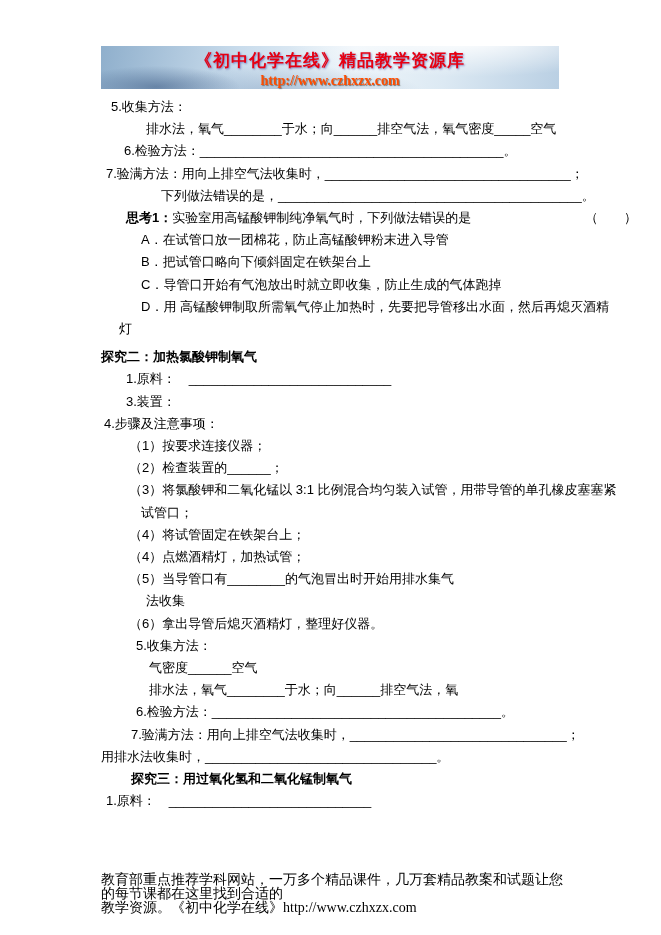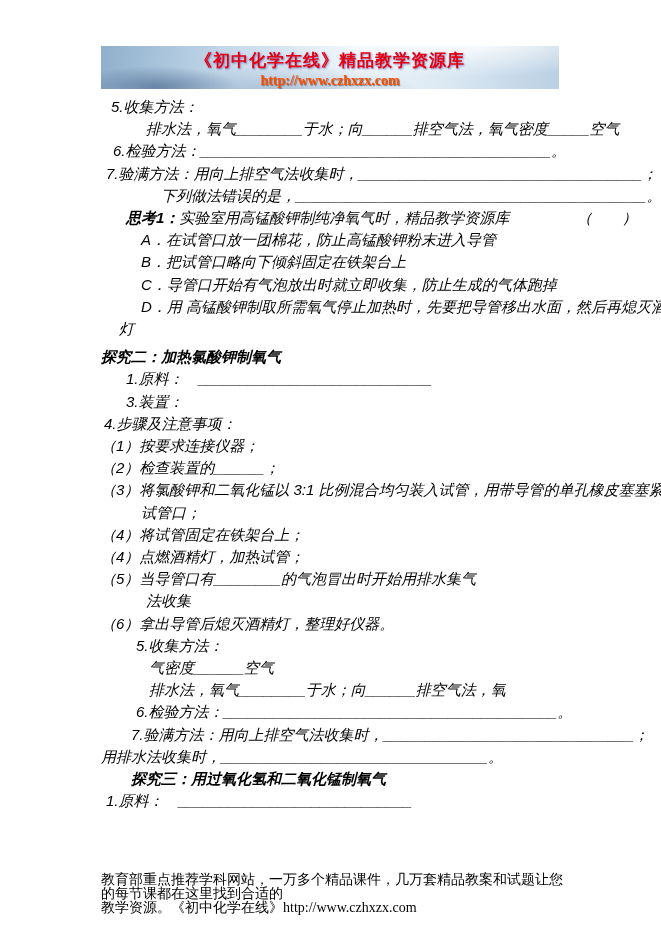--- a/index.html
+++ b/index.html
@@ -24,31 +24,30 @@
     text-shadow:1px 1px 2px rgba(60,60,160,.55);
   }
   .banner-url {
     position:absolute; left:50%; transform:translateX(-50%); bottom:0px;
     color:#ff4d00; font-weight:bold; font-size:14px;
     font-family:"Liberation Serif","DejaVu Serif",serif;
     text-shadow:1px 1px 1px #777;
   }
   .doc {
     position:absolute; left:101px; top:96px; width:560px;
-    font-size:15px;
-    font-style:italic;
+    font-size:13px;
   }
   .line { line-height:22.2px; white-space:nowrap; }
   .bold { font-weight:bold; }
   .think { display:flex; }
   .think .bracket { margin-left:auto; margin-right:24px; }
   .mt6 { margin-top:6px; }
   .mt4 { margin-top:0; }
   .in0{margin-left:0}.in3{margin-left:3px}.in5{margin-left:5px}.in10{margin-left:10px}
-  .in12{margin-left:12px}.in18{margin-left:18px}.in25{margin-left:25px}.in28{}
+  .in12{margin-left:23px}.in18{margin-left:18px}.in25{margin-left:25px}.in28{margin-left:28px}
   .in30{margin-left:30px}.in35{margin-left:35px}.in40{margin-left:40px}.in45{margin-left:45px}
   .in48{margin-left:48px}.in60{margin-left:60px}.in85{}
   .footer {
     position:absolute; left:101px; top:872px; width:470px;
     font-size:14px; line-height:14px; color:#000;
   }
   .furl { font-family:"Liberation Serif","DejaVu Serif",serif; }
 </style>
 </head>
 <body>
@@ -62,21 +61,21 @@
 
   <div class="doc">
     <div class="line in10">5.收集方法：</div>
     <div class="line in45">排水法，氧气________于水；向______排空气法，氧气密度_____空气</div>
     <div class="line in12">6.检验方法：__________________________________________。</div>
     <div class="line in5">7.验满方法：用向上排空气法收集时，__________________________________；</div>
     <div class="line in60">下列做法错误的是，__________________________________________。</div>
 
     <div class="line in25 think">
       <span class="bold">思考1：</span>
-      <span>实验室用高锰酸钾制纯净氧气时，精品教学资源库</span>
+      <span>实验室用高锰酸钾制纯净氧气时，下列做法错误的是</span>
       <span class="bracket">（　　）</span>
     </div>
     <div class="line in40">A．在试管口放一团棉花，防止高锰酸钾粉末进入导管</div>
     <div class="line in40">B．把试管口略向下倾斜固定在铁架台上</div>
     <div class="line in40">C．导管口开始有气泡放出时就立即收集，防止生成的气体跑掉</div>
     <div class="line in40">D．用 高锰酸钾制取所需氧气停止加热时，先要把导管移出水面，然后再熄灭酒精</div>
     <div class="line in18">灯</div>
 
     <div class="line in0 bold mt6">探究二：加热氯酸钾制氧气</div>
     <div class="line in25">1.原料：　____________________________</div>

